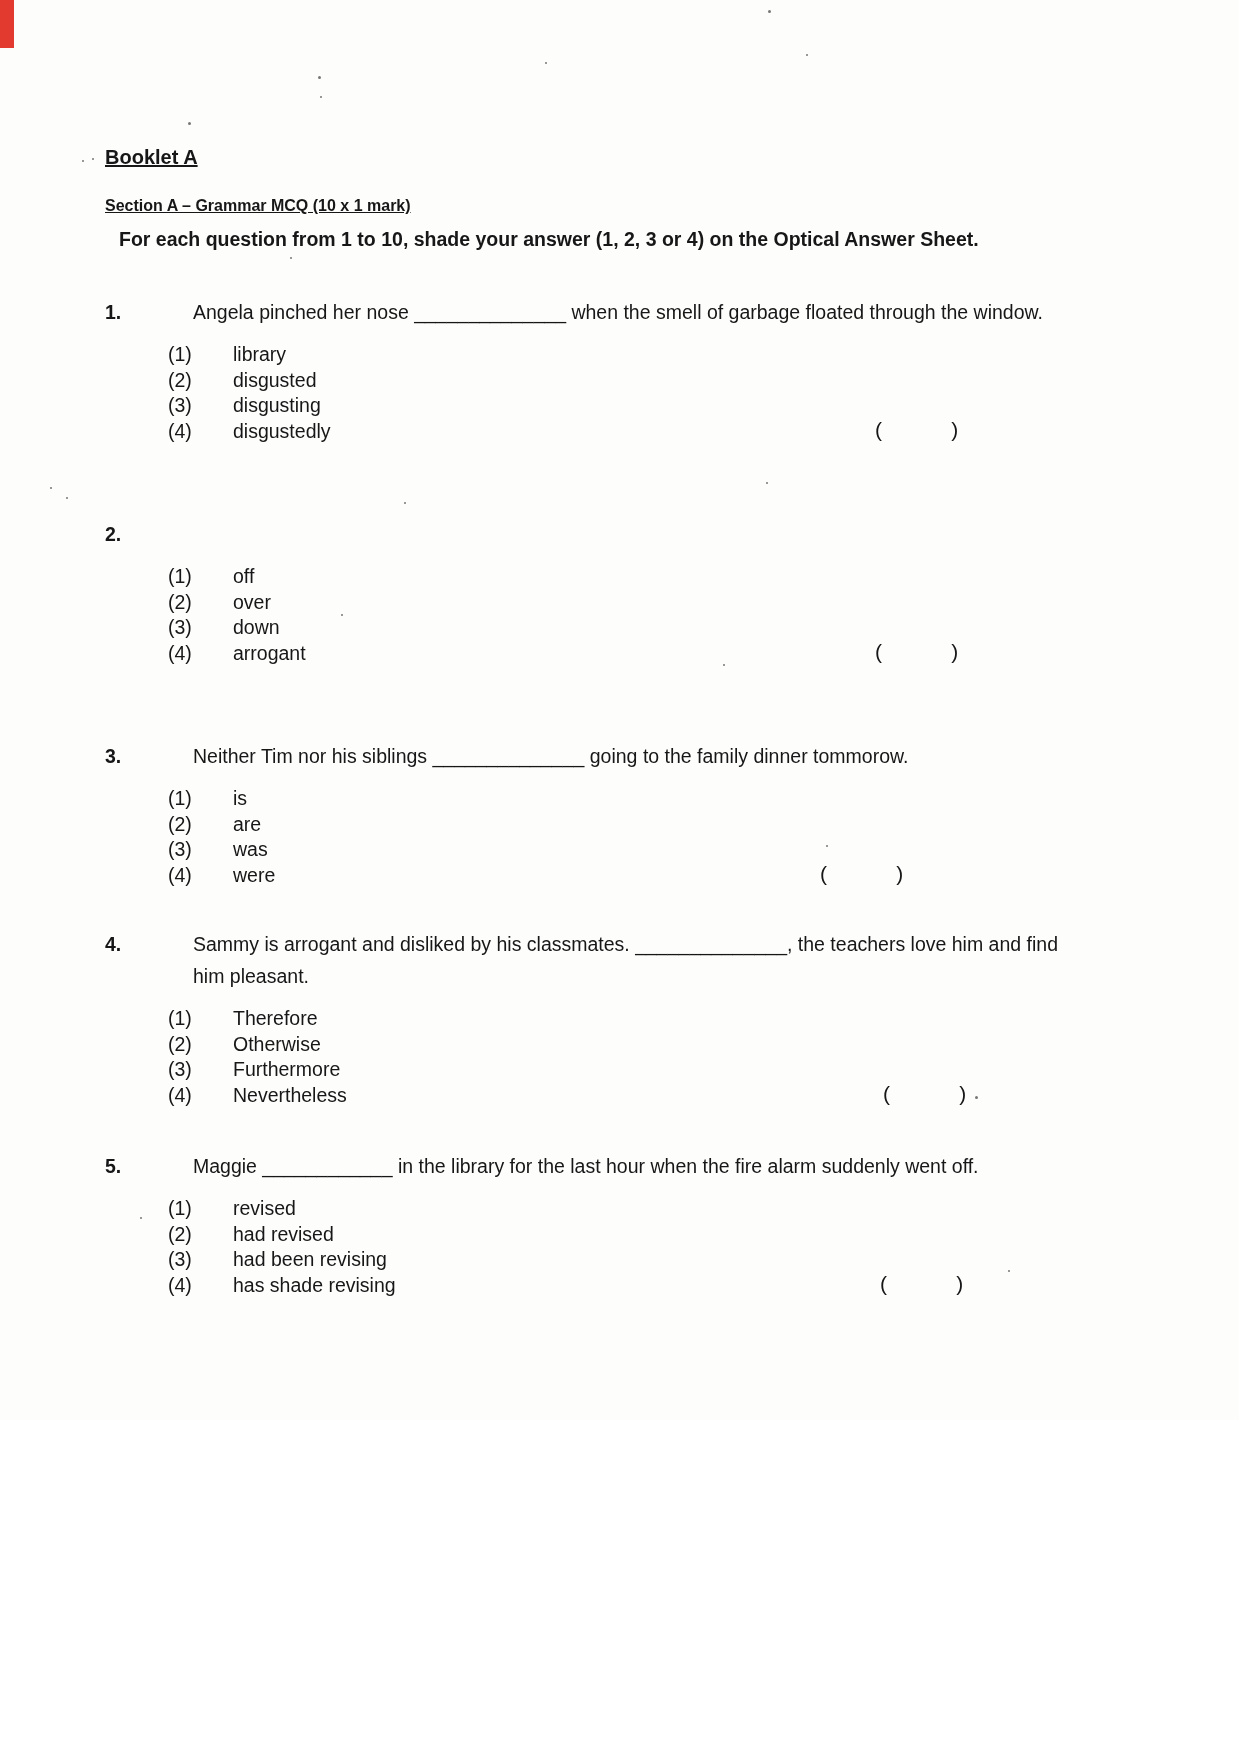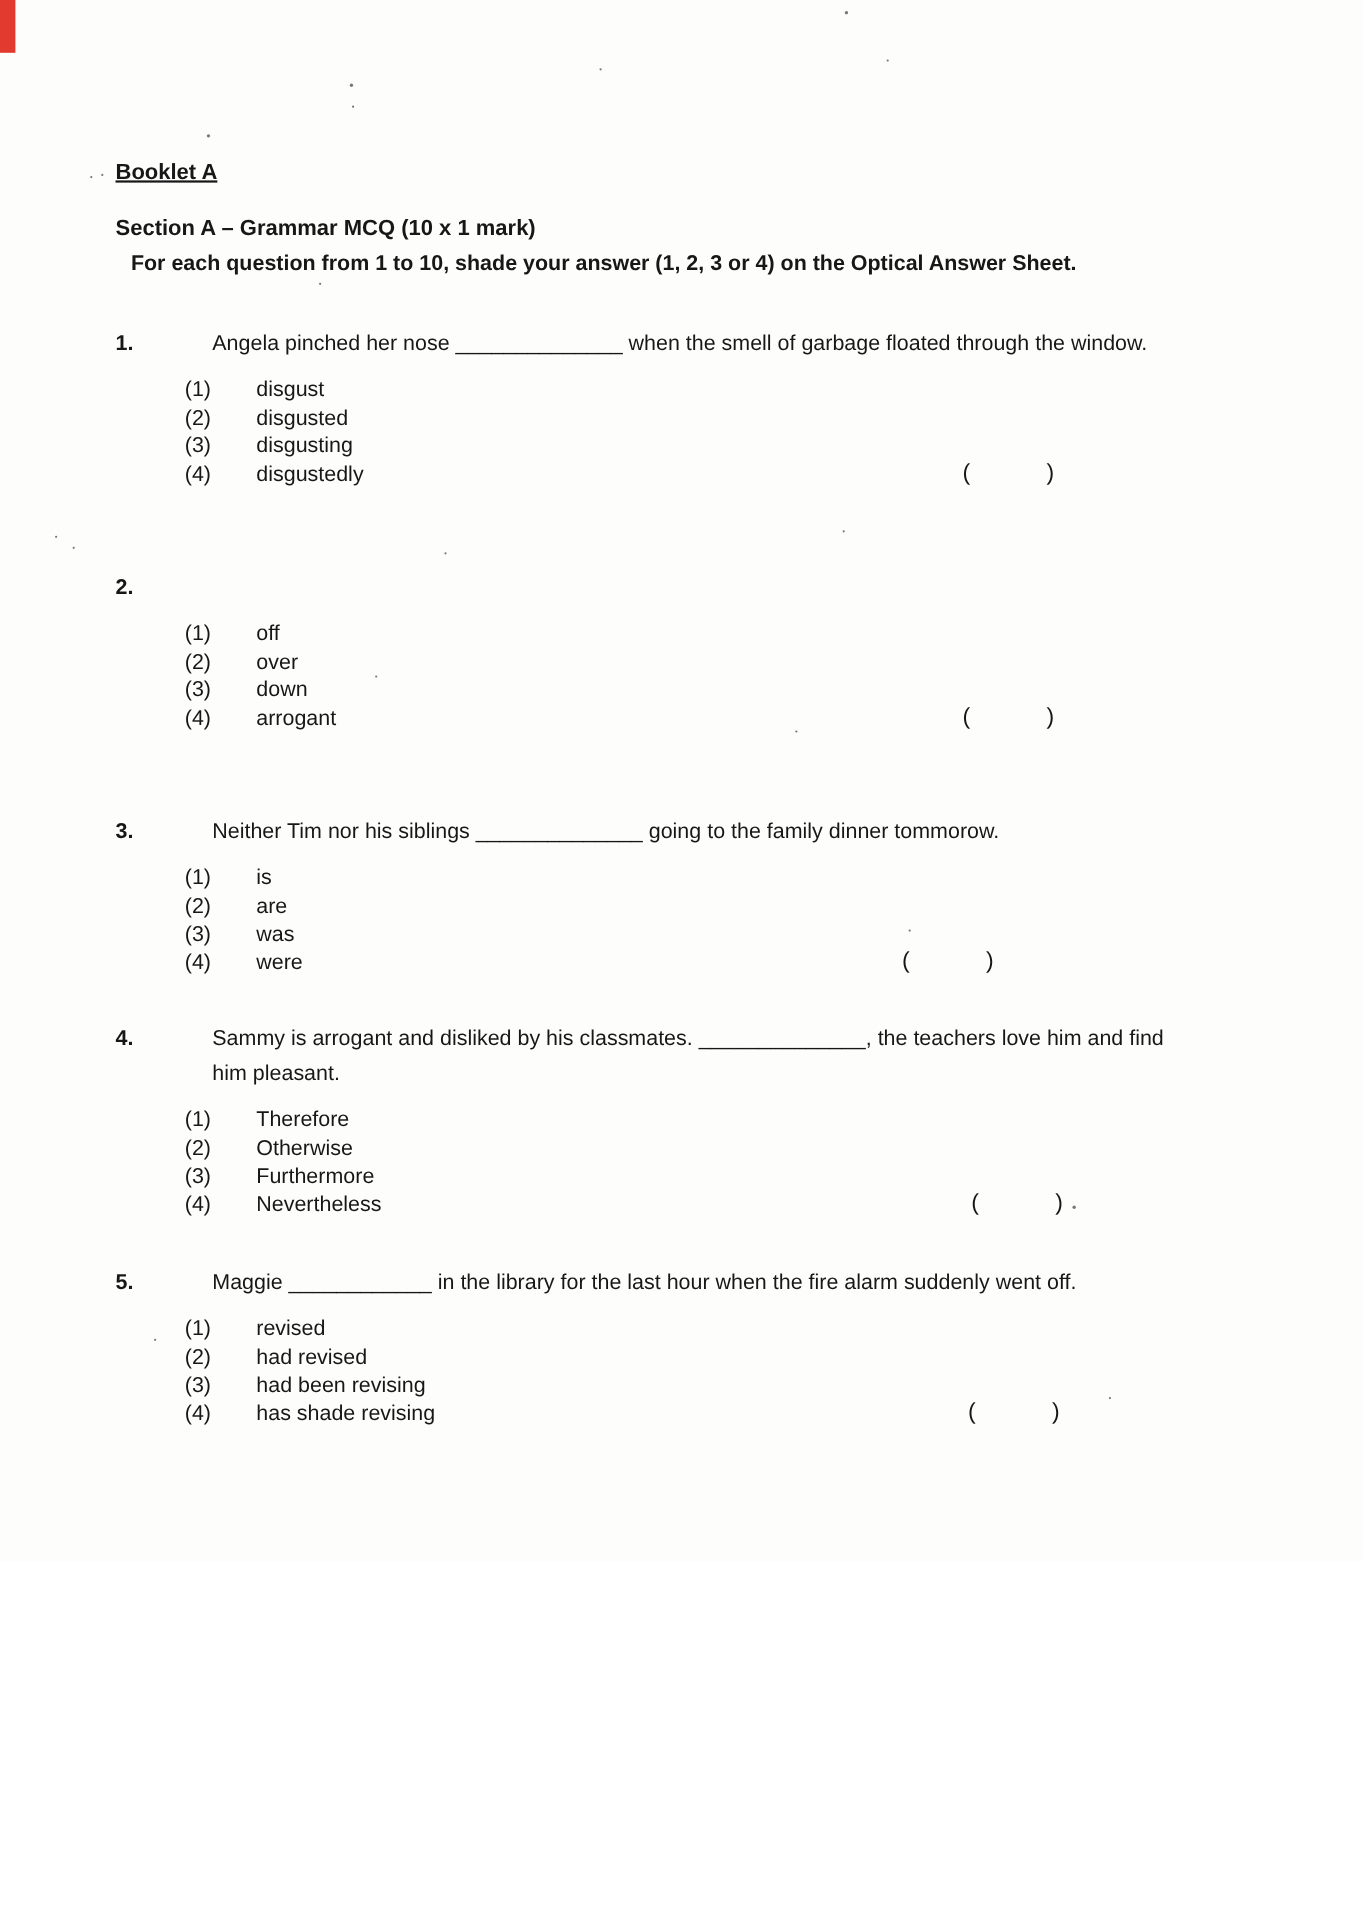--- a/index.html
+++ b/index.html
@@ -22,22 +22,23 @@
   .booklet-title {
     position: absolute;
     left: 105px; top: 146px;
     font-size: 20px;
     font-weight: bold;
     text-decoration: underline;
   }
   .section-title {
     position: absolute;
     left: 105px; top: 197px;
-    font-size: 20px;
-    font-weight: bold;
+    font-size: 16px;
+    font-weight: bold;
+    text-decoration: underline;
   }
   .instructions {
     position: absolute;
     left: 119px; top: 224px;
     width: 905px;
     font-size: 19.5px;
     font-weight: bold;
     line-height: 31px;
   }
   .question {
@@ -117,21 +118,21 @@
   <p class="instructions">For each question from 1 to 10, shade your answer (1, 2, 3 or 4) on the Optical Answer Sheet.</p>
 
   <div class="question q1">
     <div class="q-body">
       <span class="q-num">1.</span>
       <span class="q-text">Angela pinched her nose ______________ when the smell of garbage floated through the window.</span>
     </div>
     <div class="options">
       <div class="option">
         <span class="opt-label">(1)</span>
-        <span class="opt-text">disgust</span>
+        <span class="opt-text">library</span>
       </div>
       <div class="option">
         <span class="opt-label">(2)</span>
         <span class="opt-text">disgusted</span>
       </div>
       <div class="option">
         <span class="opt-label">(3)</span>
         <span class="opt-text">disgusting</span>
       </div>
       <div class="option">

